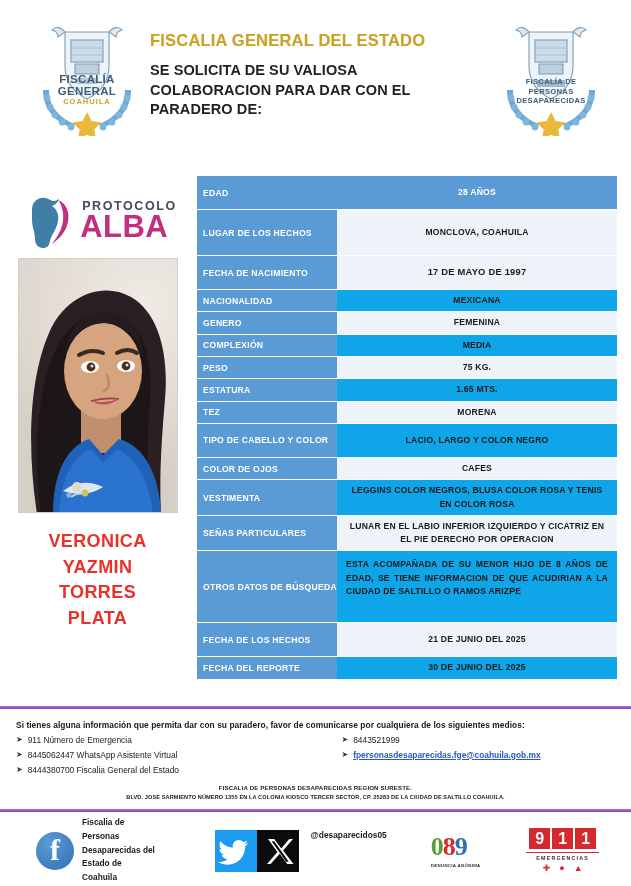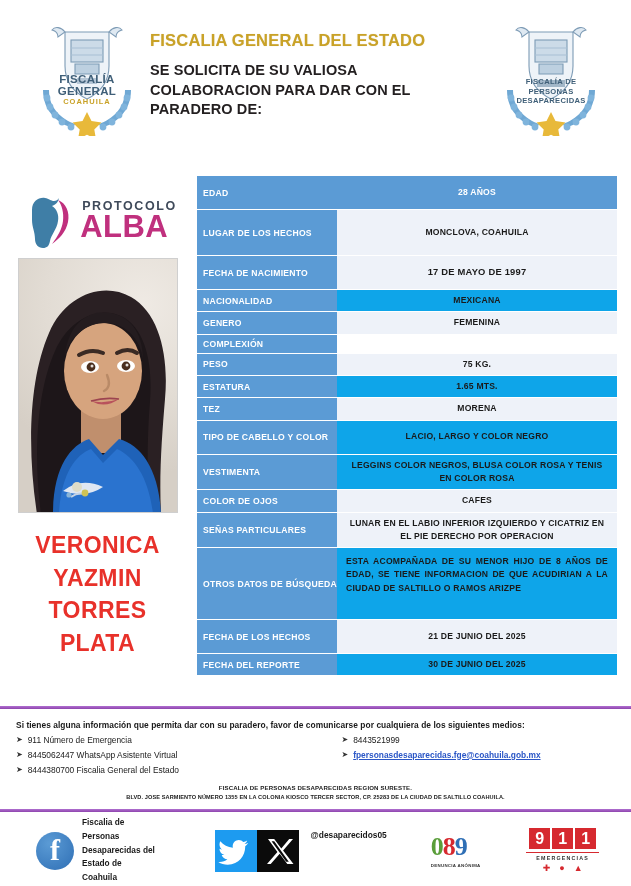--- a/index.html
+++ b/index.html
@@ -45,21 +45,21 @@
                letter-spacing: .5px; margin-top: -2px; }
 
   .photo-wrap { width: 160px; height: 255px; margin: 6px auto 0;
                 border: 1px solid #cfcfcf; overflow: hidden; position: relative;
                 background: #ded9d2; }
   .photo-bg { position: absolute; inset: 0;
     background:
       radial-gradient(circle at 78% 18%, #efeae4 0%, #e2dcd4 40%, #d6cfc6 70%);
   }
   .name-block { margin-top: 16px; text-align: center; color: #e8312a;
-                font-weight: bold; font-size: 23px; line-height: 1.42;
+                font-weight: bold; font-size: 18px; line-height: 1.42;
                 letter-spacing: .4px; }
 
   
   .table { position: absolute; left: 197px; top: 176px; width: 420px; }
   .row { display: flex; width: 100%; min-height: 19px; }
   .cell-label {
     width: 140px; flex: none; background: #5b9bd5; color: #ffffff;
     font-size: 8.6px; font-weight: bold; letter-spacing: .25px;
     padding: 4px 0 4px 6px; display: flex; align-items: center;
     border-bottom: 1px solid #ffffff;
@@ -308,20 +308,21 @@
       <div class="cell-value">MEXICANA</div>
     </div>
 
     <div class="row">
       <div class="cell-label">GENERO</div>
       <div class="cell-value">FEMENINA</div>
     </div>
 
     <div class="row alt">
       <div class="cell-label">COMPLEXIÓN</div>
+      <div class="cell-value">MEDIA</div>
     </div>
 
     <div class="row">
       <div class="cell-label">PESO</div>
       <div class="cell-value">75 KG.</div>
     </div>
 
     <div class="row alt">
       <div class="cell-label">ESTATURA</div>
       <div class="cell-value">1.65 MTS.</div>
@@ -330,28 +331,28 @@
     <div class="row">
       <div class="cell-label">TEZ</div>
       <div class="cell-value">MORENA</div>
     </div>
 
     <div class="row alt tall">
       <div class="cell-label">TIPO DE CABELLO Y COLOR</div>
       <div class="cell-value">LACIO, LARGO Y COLOR NEGRO</div>
     </div>
 
+    <div class="row">
+      <div class="cell-label">COLOR DE OJOS</div>
+      <div class="cell-value">CAFES</div>
+    </div>
+
     <div class="row alt tall">
       <div class="cell-label">VESTIMENTA</div>
       <div class="cell-value">LEGGINS COLOR NEGROS, BLUSA COLOR ROSA Y TENIS EN COLOR ROSA</div>
-    </div>
-
-    <div class="row">
-      <div class="cell-label">COLOR DE OJOS</div>
-      <div class="cell-value">CAFES</div>
     </div>
 
     <div class="row tall">
       <div class="cell-label">SEÑAS PARTICULARES</div>
       <div class="cell-value">LUNAR EN EL LABIO INFERIOR IZQUIERDO Y CICATRIZ EN EL PIE DERECHO POR OPERACION</div>
     </div>
 
     <div class="row alt" style="min-height:72px;">
       <div class="cell-label" style="min-height:72px;">OTROS DATOS DE BÚSQUEDA</div>
       <div class="cell-value just" style="min-height:72px;">ESTA ACOMPAÑADA DE SU MENOR HIJO DE 8 AÑOS DE EDAD, SE TIENE INFORMACION DE QUE ACUDIRIAN A LA CIUDAD DE SALTILLO O RAMOS ARIZPE</div>

